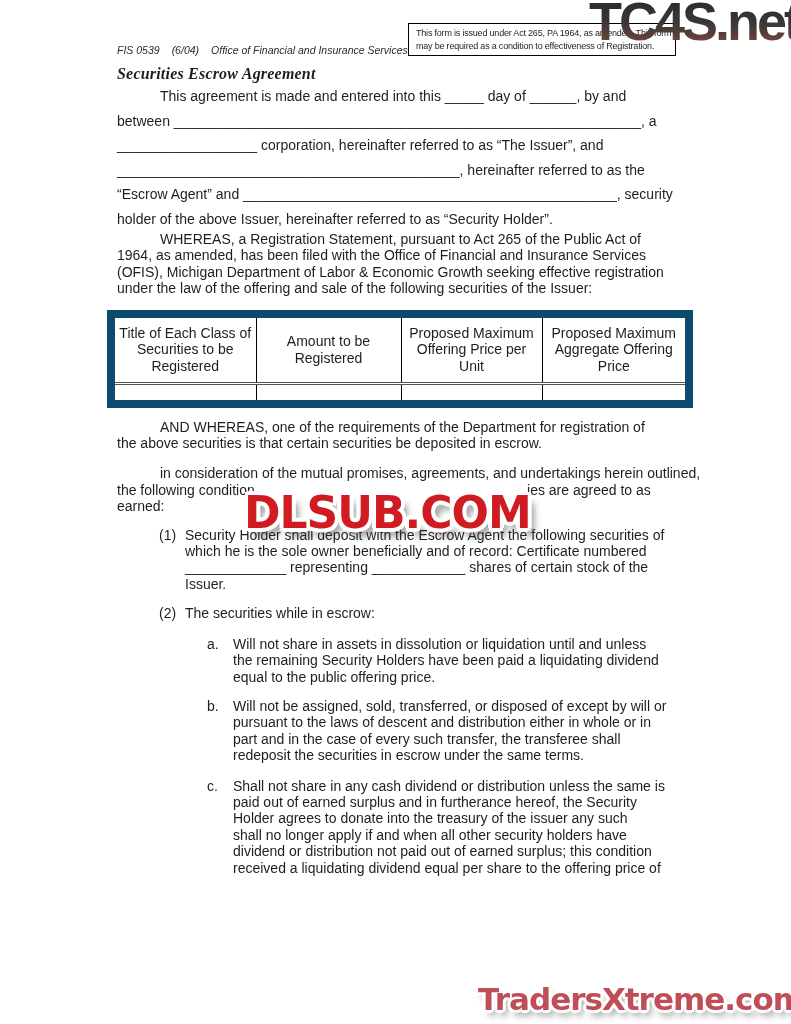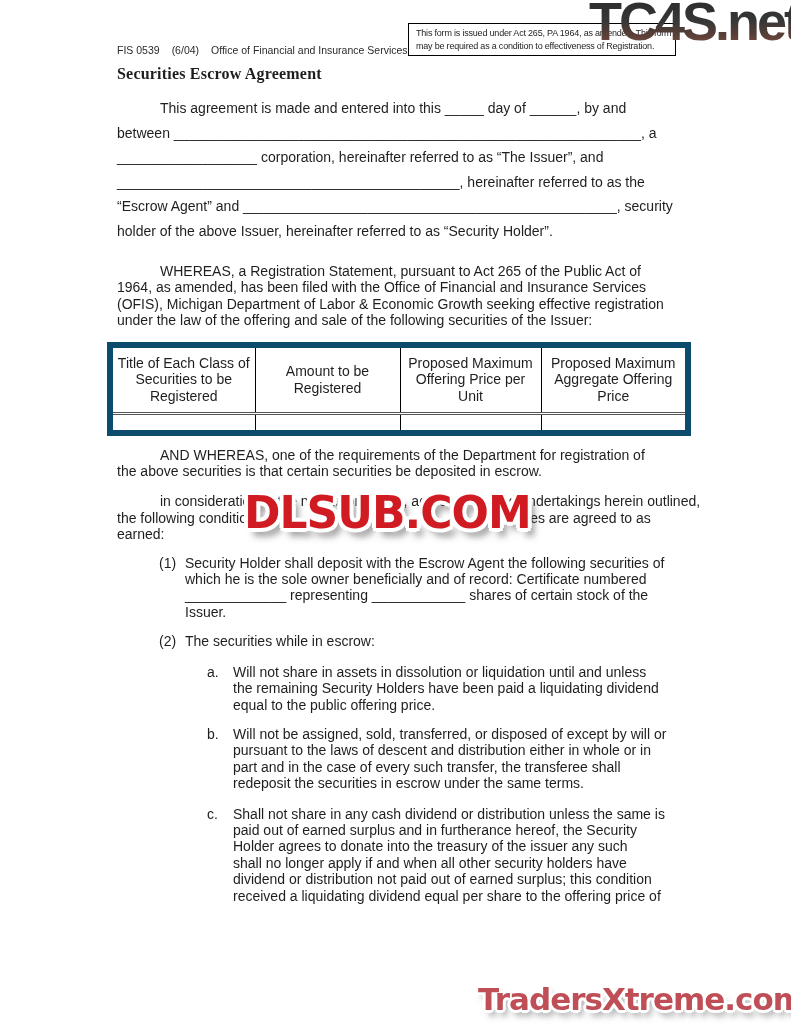--- a/index.html
+++ b/index.html
@@ -3,58 +3,58 @@
 <meta charset="utf-8">
 <style>
   html,body { margin:0; padding:0; }
   body {
     width:791px; height:1024px; position:relative; overflow:hidden;
     background:#ffffff; color:#1e1e1e;
     font-family:"Liberation Sans", sans-serif;
   }
 
   
-  .page-header { position:absolute; left:117px; top:44px; z-index:1; }
+  .page-header { position:absolute; left:117px; top:44px; z-index:1;font-style:italic; }
   .form-meta { font-size:10.5px; color:#2a2a2a; white-space:pre; }
   .form-meta span { margin-right:12px; }
   .doc-title {
     font-family:"Liberation Serif", serif; font-weight:bold;
     font-size:16px; margin-top:9px; letter-spacing:0.2px;
   }
 
   .notice-box {
     position:absolute; left:408px; top:23px; width:252px; z-index:1;
     border:1px solid #000; padding:3px 7px;
     font-size:9px; line-height:12.5px; letter-spacing:-0.2px;
     white-space:pre; overflow:hidden;
   }
 
   
-  .content { position:absolute; left:117px; top:96px; width:590px; z-index:1; }
+  .content { position:absolute; left:117px; top:84px; width:590px; z-index:1; }
   .para { font-size:14px; line-height:16.4px; }
   .para .ln { white-space:pre; }
   .intro { line-height:24.5px; }
   .indent .ln:first-child { padding-left:43px; }
 
-  .mt4  { margin-top:20px; }
+  .mt4  { margin-top:0; }
   .mt11 { margin-top:11px; }
   .mt12 { margin-top:12px; }
   .mt13 { margin-top:13px; }
   .mt14 { margin-top:14px; }
 
   
   .sec-table {
     border-collapse:collapse; margin-left:-10px; width:578px;
     table-layout:fixed; font-size:14px;
   }
   .sec-table col.c1 { width:145px; }
   .sec-table col.c2 { width:145px; }
   .sec-table col.c3 { width:141px; }
   .sec-table col.c4 { width:147px; }
-  .sec-table { border:6px solid #0c4a6e; }
+  .sec-table { border:8px solid #0c4a6e; }
   .sec-table th, .sec-table td { border:1px solid #000; }
   .sec-table th {
     font-weight:normal; text-align:center; vertical-align:middle;
     height:62px; line-height:16.6px; padding:1px 4px;
     border-bottom:3px double #555;
   }
   .sec-table td { height:15px; padding:0 4px; }
 
   
   .li { display:flex; }

